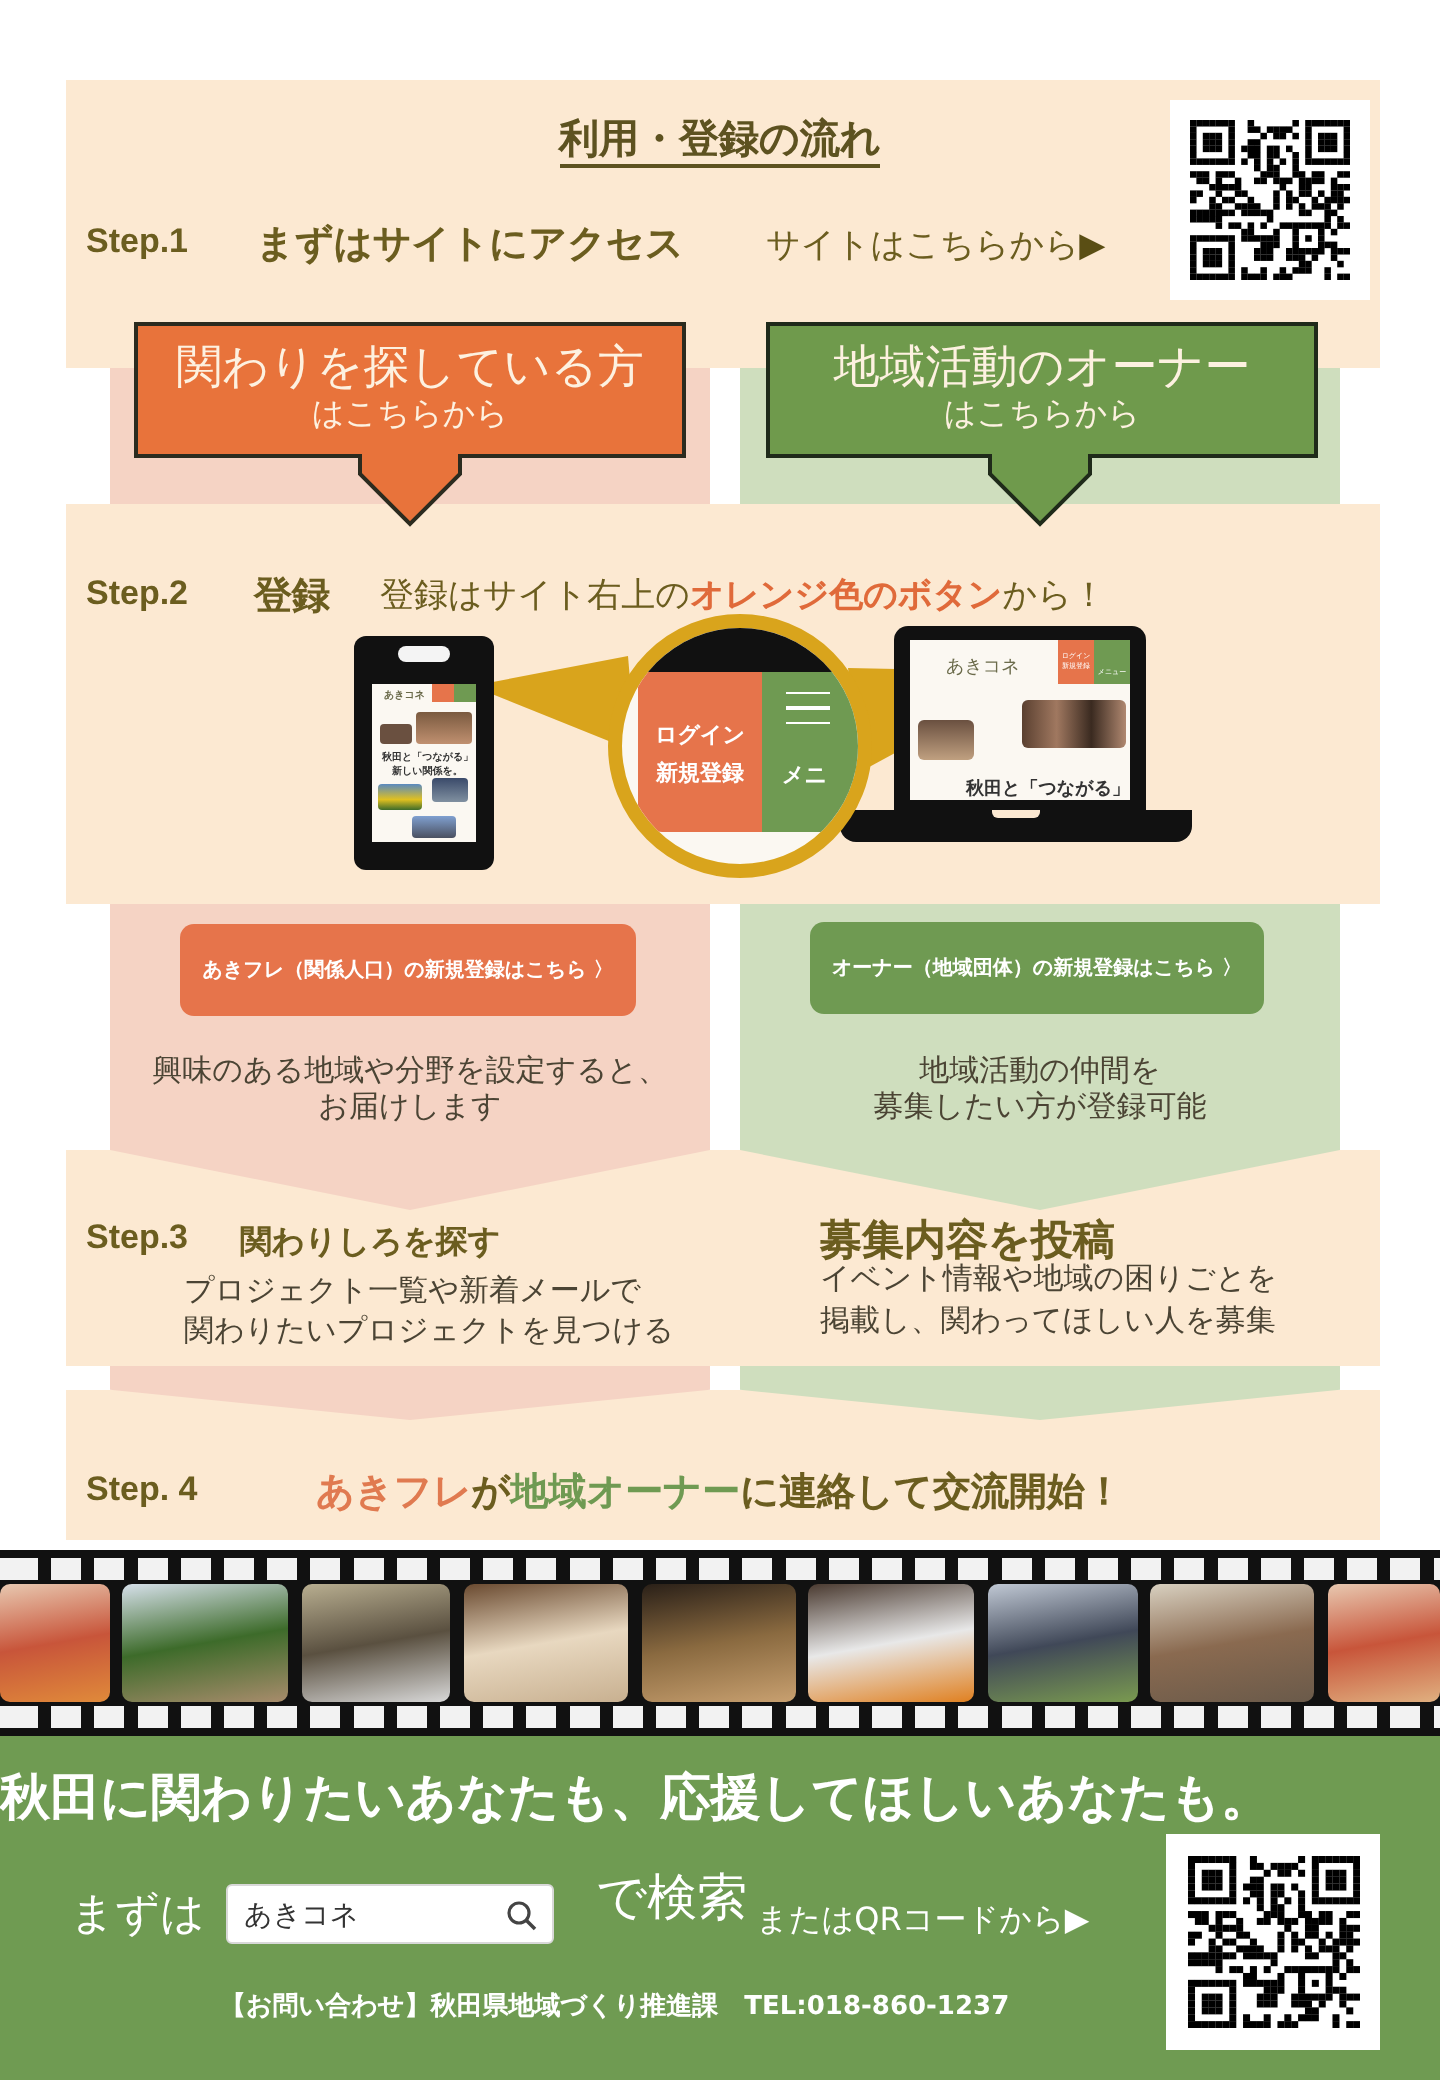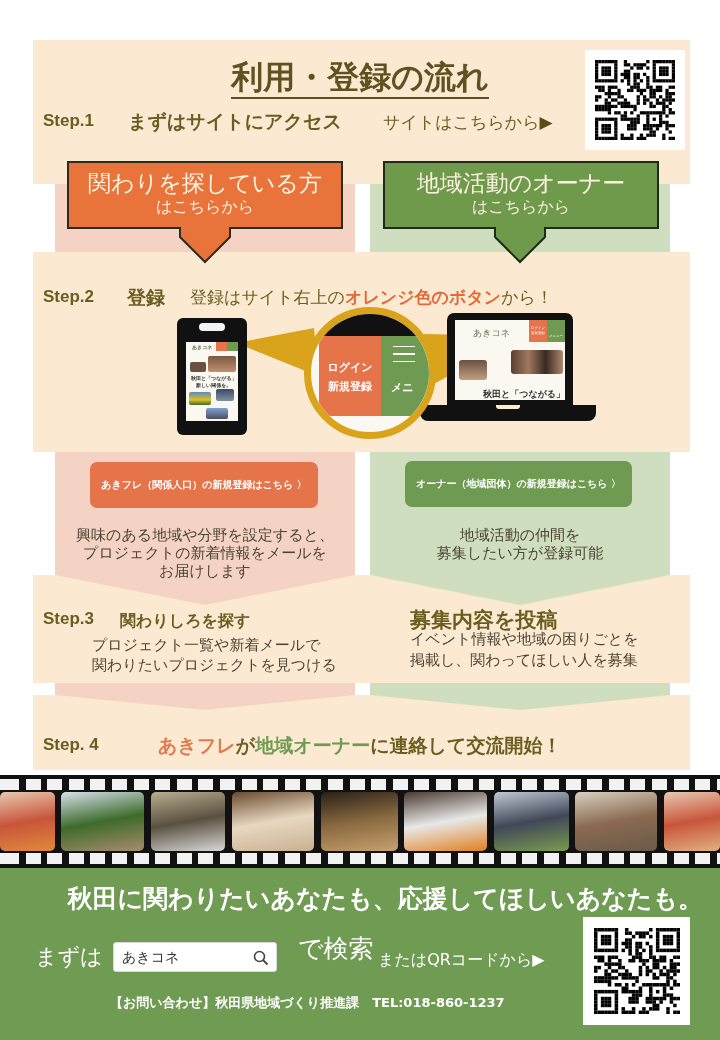--- a/index.html
+++ b/index.html
@@ -4,21 +4,21 @@
 <style>
 *{box-sizing:border-box;margin:0;padding:0}
 body{width:720px;height:1040px;position:relative;background:#ffffff;overflow:hidden;font-family:"DejaVu Sans",sans-serif;color:#6b5d1f}
 .abs{position:absolute;white-space:nowrap}
 .band{position:absolute;left:33px;width:657px;background:#fce9d2;z-index:1}
 .col{position:absolute;width:300px;z-index:2}
 .pink{background:#f5d3c4}
 .greencol{background:#cfdebe}
 .chev1{clip-path:polygon(0 0,100% 0,100% 80.4%,50% 100%,0 80.4%)}
 .chev2{clip-path:polygon(0 0,100% 0,100% 44%,50% 100%,0 44%)}
-.title{left:0;width:720px;top:56px;text-align:center;font-size:32px;font-weight:bold;color:#5d5220;z-index:5}
+.title{left:0;width:720px;top:56px;text-align:center;font-size:20px;font-weight:bold;color:#5d5220;z-index:5}
 .title span{border-bottom:2px solid #5d5220;padding-bottom:1px}
 .steplabel{font-family:"Liberation Sans",sans-serif;font-weight:bold;font-size:17px;color:#6b5d1f;z-index:5}
 .stepbold{font-weight:bold;font-size:19px;color:#6b5d1f;z-index:5}
 .stepnorm{font-size:17px;color:#6b5d1f;z-index:5}
 .hl-orange{color:#e06a3a;font-weight:bold}
 .qrbox{position:absolute;background:#fff;z-index:5}
 .callout{position:absolute;width:280px;height:106px;z-index:6}
 .callout svg{position:absolute;left:0;top:0}
 .callout .ct{position:absolute;left:2px;width:274px;text-align:center;color:#fdf1e0;white-space:nowrap}
 .callout .t1{top:8px;font-size:23px}
@@ -455,21 +455,20 @@
 </div>
 <div class="laptop-base">
     <div class="notch"></div>
   </div>
 
 <div class="regbtn" style="left:90px;top:462px;width:228px;background:#e6744b">あきフレ（関係人口）の新規登録はこちら 〉</div>
 <div class="regbtn" style="left:405px;top:461px;width:227px;background:#6f9a52">オーナー（地域団体）の新規登録はこちら 〉</div>
 
 <div class="desc" style="left:55px;top:526px">
   <div>興味のある地域や分野を設定すると、</div>
-  <div>プロジェクトの新着情報をメールを</div>
   <div>お届けします</div>
 </div>
 <div class="desc" style="left:370px;top:526px">
   <div>地域活動の仲間を</div>
   <div>募集したい方が登録可能</div>
 </div>
 
 <div class="abs steplabel" style="left:43px;top:609px">Step.3</div>
 <div class="abs stepbold" style="left:120px;top:611px;font-size:16px">関わりしろを探す</div>
 <div class="abs sub" style="left:92px;top:635px">プロジェクト一覧や新着メールで</div>
@@ -493,21 +492,21 @@
       <div class="frame" style="left: 321px; width: 77px; background: linear-gradient(170deg, rgb(42, 32, 24) 0%, rgb(138, 106, 64) 50%, rgb(200, 160, 112) 100%);"></div>
       <div class="frame" style="left: 404px; width: 83px; background: linear-gradient(170deg, rgb(74, 58, 48) 0%, rgb(232, 232, 232) 50%, rgb(224, 128, 32) 100%);"></div>
       <div class="frame" style="left: 494px; width: 75px; background: linear-gradient(170deg, rgb(192, 200, 212) 0%, rgb(64, 72, 88) 50%, rgb(122, 154, 80) 100%);"></div>
       <div class="frame" style="left: 575px; width: 82px; background: linear-gradient(170deg, rgb(216, 208, 192) 0%, rgb(138, 106, 80) 50%, rgb(106, 90, 74) 100%);"></div>
       <div class="frame" style="left: 664px; width: 56px; background: linear-gradient(170deg, rgb(232, 200, 176) 0%, rgb(200, 85, 58) 50%, rgb(224, 176, 128) 100%);"></div>
     </div>
   <div class="holes" style="top:78px"></div>
 </div>
 
 <div class="footer">
-  <div class="abs ftxt" style="left:0;width:703px;text-align:right;top:14px;font-size:25px;font-weight:bold">秋田に関わりたいあなたも、応援してほしいあなたも。</div>
+  <div class="abs ftxt" style="left:0;width:703px;text-align:left;top:14px;font-size:25px;font-weight:bold">秋田に関わりたいあなたも、応援してほしいあなたも。</div>
   <div class="abs ftxt" style="left:35px;top:74px;font-size:22px">まずは</div>
   <div class="search">
     <span>あきコネ</span>
     <svg width="18" height="18" viewBox="0 0 18 18">
       <circle cx="7.5" cy="7.5" r="5" fill="none" stroke="#444" stroke-width="1.6"></circle>
       <line x1="11" y1="11" x2="15.5" y2="15.5" stroke="#444" stroke-width="1.8"></line>
     </svg>
   </div>
   <div class="abs ftxt" style="left:298px;top:64px;font-size:25px">で検索</div>
   <div class="abs ftxt" style="left:378px;top:82px;font-size:16px">

